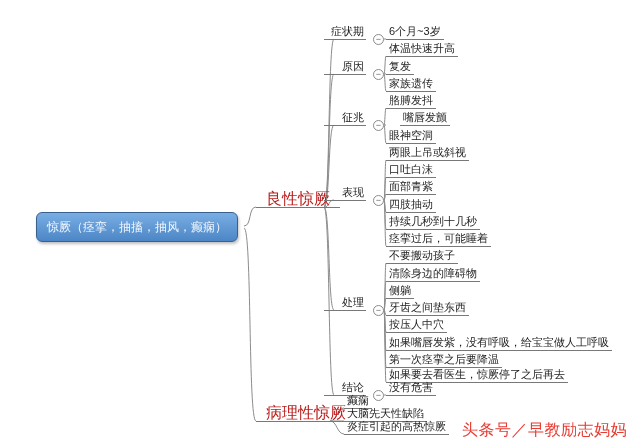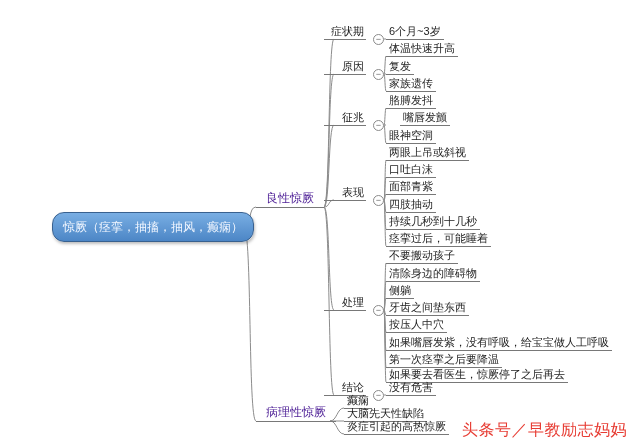--- a/index.html
+++ b/index.html
@@ -3,24 +3,24 @@
 <meta charset="utf-8">
 <style>
   html,body{margin:0;padding:0;background:#fff;}
   .canvas{position:relative;width:640px;height:447px;background:#ffffff;overflow:hidden;
           font-family:"Liberation Sans","DejaVu Sans",sans-serif;}
   .wires{position:absolute;left:0;top:0;}
   .wires path{fill:none;stroke:#8c8c8c;stroke-width:1;}
   .leaf,.cat,.branch{position:absolute;white-space:nowrap;border-bottom:1px solid #787878;color:#1d1d1d;}
   .leaf{font-size:11px;line-height:13px;padding:0 3px 1px;}
   .cat{left:324px;width:38px;padding:0 2px 1px;text-align:right;font-size:11px;line-height:13px;}
-  .branch{font-size:12px;line-height:15px;padding:0 10px 1px;color:#4c1d95;}
+  .branch{font-size:16px;line-height:15px;padding:0 10px 1px;color:#b91c1c;}
   .collapse{position:absolute;left:373px;width:9px;height:9px;border:1px solid #8a8a8a;border-radius:50%;
             background:#fff;font-size:9px;line-height:8px;text-align:center;color:#666;}
-  .root{position:absolute;left:52px;top:212px;width:200px;height:28px;border-radius:12px;
+  .root{position:absolute;left:36px;top:212px;width:200px;height:28px;border-radius:6px;
         background:linear-gradient(180deg,#79aee3,#4c86c6);border:1px solid #39618f;color:#f2f7ff;
         font-size:12px;line-height:28px;text-align:center;box-shadow:1px 2px 3px rgba(0,0,0,0.25);}
   .watermark{position:absolute;left:462px;top:420px;font-size:16px;color:#e73c33;letter-spacing:0.5px;text-align:center;}
 </style>
 </head>
 <body>
 
 <div class="canvas">
 
   <svg class="wires" width="640" height="447" aria-hidden="true">

